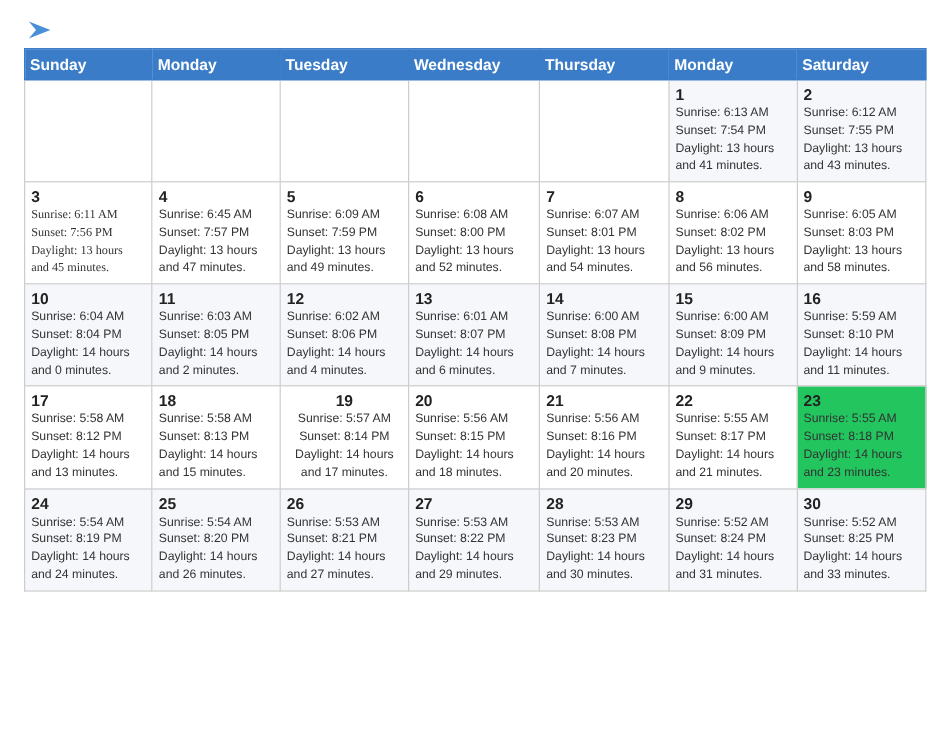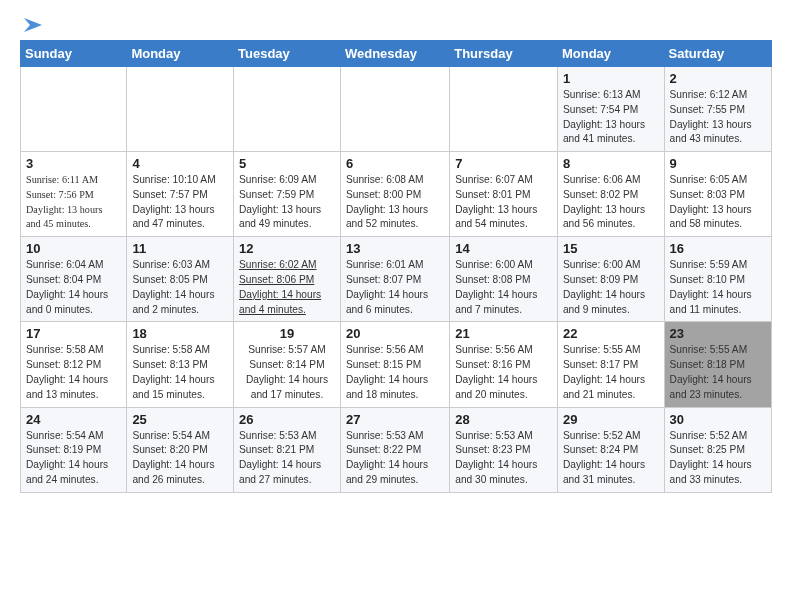--- a/index.html
+++ b/index.html
@@ -79,21 +79,21 @@
         <tr>
           <td style="background: rgb(255, 255, 255);">
             <span class="day-num">3</span>
             <div class="day-info" style="white-space: pre-line; font-family: Liberation Serif, serif;">Sunrise: 6:11 AM
 Sunset: 7:56 PM
 Daylight: 13 hours
 and 45 minutes.</div>
           </td>
           <td style="background: rgb(255, 255, 255);">
             <span class="day-num">4</span>
-            <div class="day-info" style="white-space: pre-line;">Sunrise: 10:10 AM
+            <div class="day-info" style="white-space: pre-line;">Sunrise: 6:45 AM
 Sunset: 7:57 PM
 Daylight: 13 hours
 and 47 minutes.</div>
           </td>
           <td style="background: rgb(255, 255, 255);">
             <span class="day-num">5</span>
             <div class="day-info" style="white-space: pre-line;">Sunrise: 6:09 AM
 Sunset: 7:59 PM
 Daylight: 13 hours
 and 49 minutes.</div>
@@ -137,21 +137,21 @@
           </td>
           <td style="background: rgb(245, 247, 251);">
             <span class="day-num">11</span>
             <div class="day-info" style="white-space: pre-line;">Sunrise: 6:03 AM
 Sunset: 8:05 PM
 Daylight: 14 hours
 and 2 minutes.</div>
           </td>
           <td style="background: rgb(245, 247, 251);">
             <span class="day-num">12</span>
-            <div class="day-info" style="white-space: pre-line; text-decoration: underline;">Sunrise: 6:02 AM
+            <div class="day-info" style="white-space: pre-line;">Sunrise: 6:02 AM
 Sunset: 8:06 PM
 Daylight: 14 hours
 and 4 minutes.</div>
           </td>
           <td style="background: rgb(245, 247, 251);">
             <span class="day-num">13</span>
             <div class="day-info" style="white-space: pre-line;">Sunrise: 6:01 AM
 Sunset: 8:07 PM
 Daylight: 14 hours
 and 6 minutes.</div>
@@ -214,21 +214,21 @@
 Daylight: 14 hours
 and 20 minutes.</div>
           </td>
           <td style="background: rgb(255, 255, 255);">
             <span class="day-num">22</span>
             <div class="day-info" style="white-space: pre-line;">Sunrise: 5:55 AM
 Sunset: 8:17 PM
 Daylight: 14 hours
 and 21 minutes.</div>
           </td>
-          <td style="background: #a3a3a3;">
+          <td style="background: #22c55e;">
             <span class="day-num">23</span>
             <div class="day-info" style="white-space: pre-line;">Sunrise: 5:55 AM
 Sunset: 8:18 PM
 Daylight: 14 hours
 and 23 minutes.</div>
           </td>
         </tr>
         <tr>
           <td style="background: rgb(245, 247, 251);">
             <span class="day-num">24</span>

